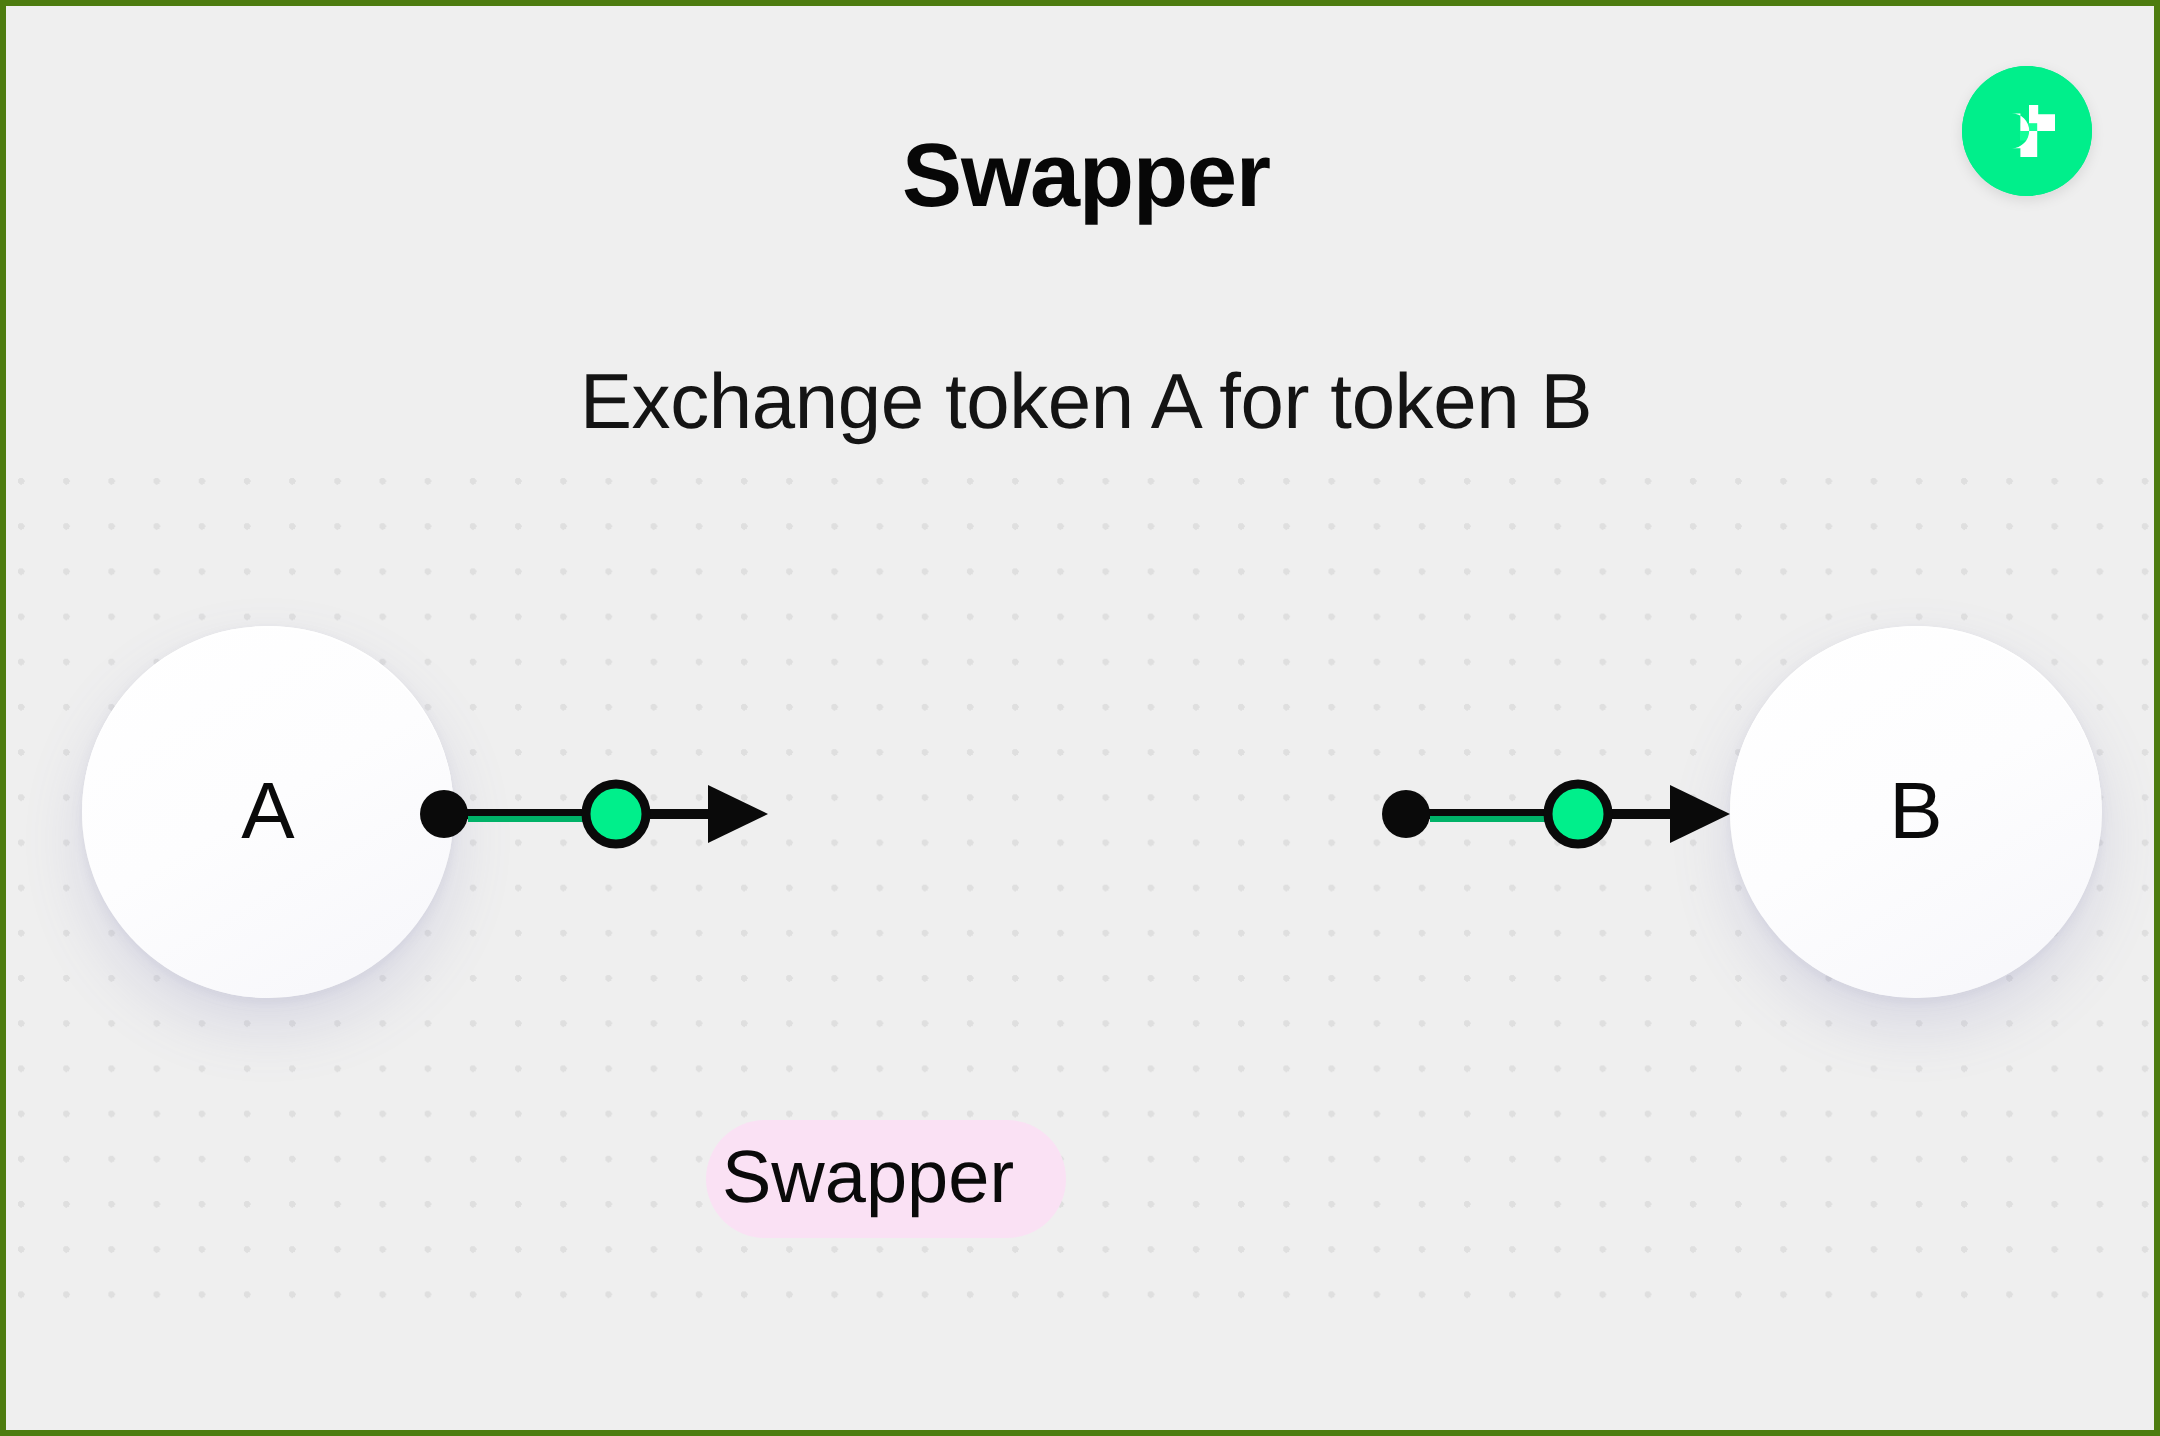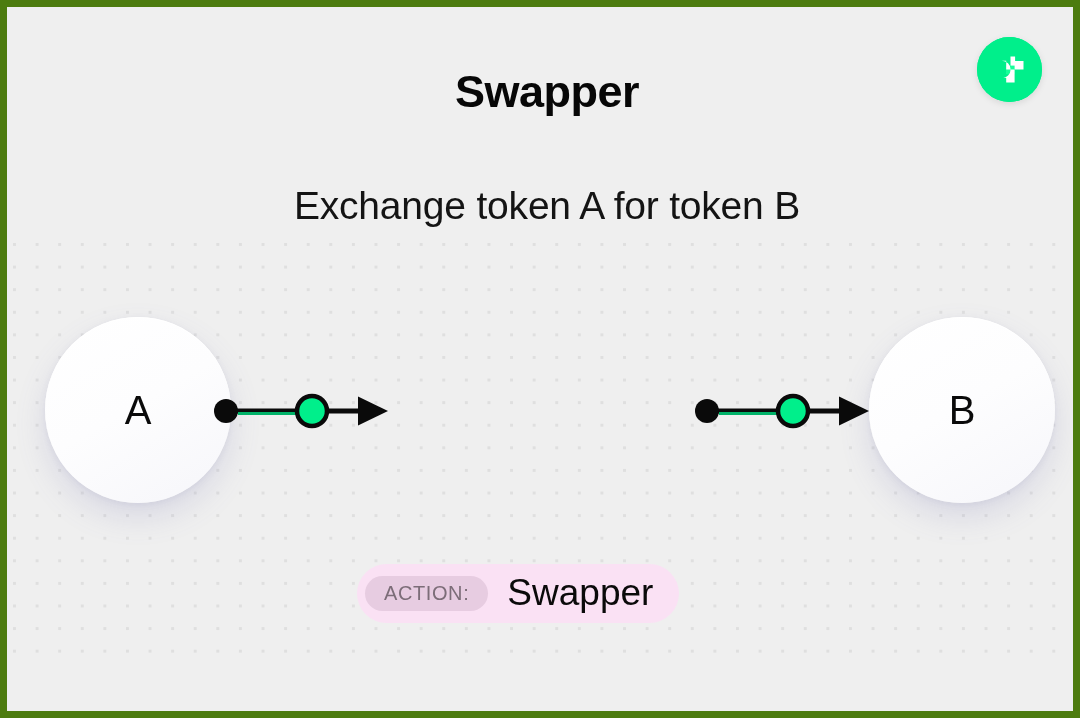--- a/index.html
+++ b/index.html
@@ -7,21 +7,21 @@
     padding: 0;
     background: #000000;
   }
 
   .canvas {
     position: relative;
     width: 1080px;
     height: 718px;
     overflow: hidden;
     background: #efefef;
-    border: 7px solid #4d7c0f;
+    border: 3px solid #4d7c0f;
     box-sizing: border-box;
     font-family: "Liberation Sans", sans-serif;
   }
 
   
   .dot-grid {
     position: absolute;
     left: 0;
     top: 232px;
     width: 1080px;
@@ -207,17 +207,16 @@
     <svg viewBox="0 0 180 56" xmlns="http://www.w3.org/2000/svg" aria-hidden="true">
       <line x1="14" y1="28" x2="160" y2="28" stroke="#0a0a0a" stroke-width="5"></line>
       <line x1="26" y1="30.5" x2="92" y2="30.5" stroke="#00b268" stroke-width="3"></line>
       <circle cx="14" cy="28" r="12" fill="#0a0a0a"></circle>
       <circle cx="100" cy="28" r="15" fill="#00ef8b" stroke="#0a0a0a" stroke-width="4.5"></circle>
       <path d="M146 13.5 L176 28 L146 42.5 Z" fill="#0a0a0a"></path>
     </svg>
   </div>
 
   <div class="action-badge">
-    <span class="action-chip">ACTION:</span>
     <span class="action-value">Swapper</span>
   </div>
 
 </div>
 
 </body></html>

